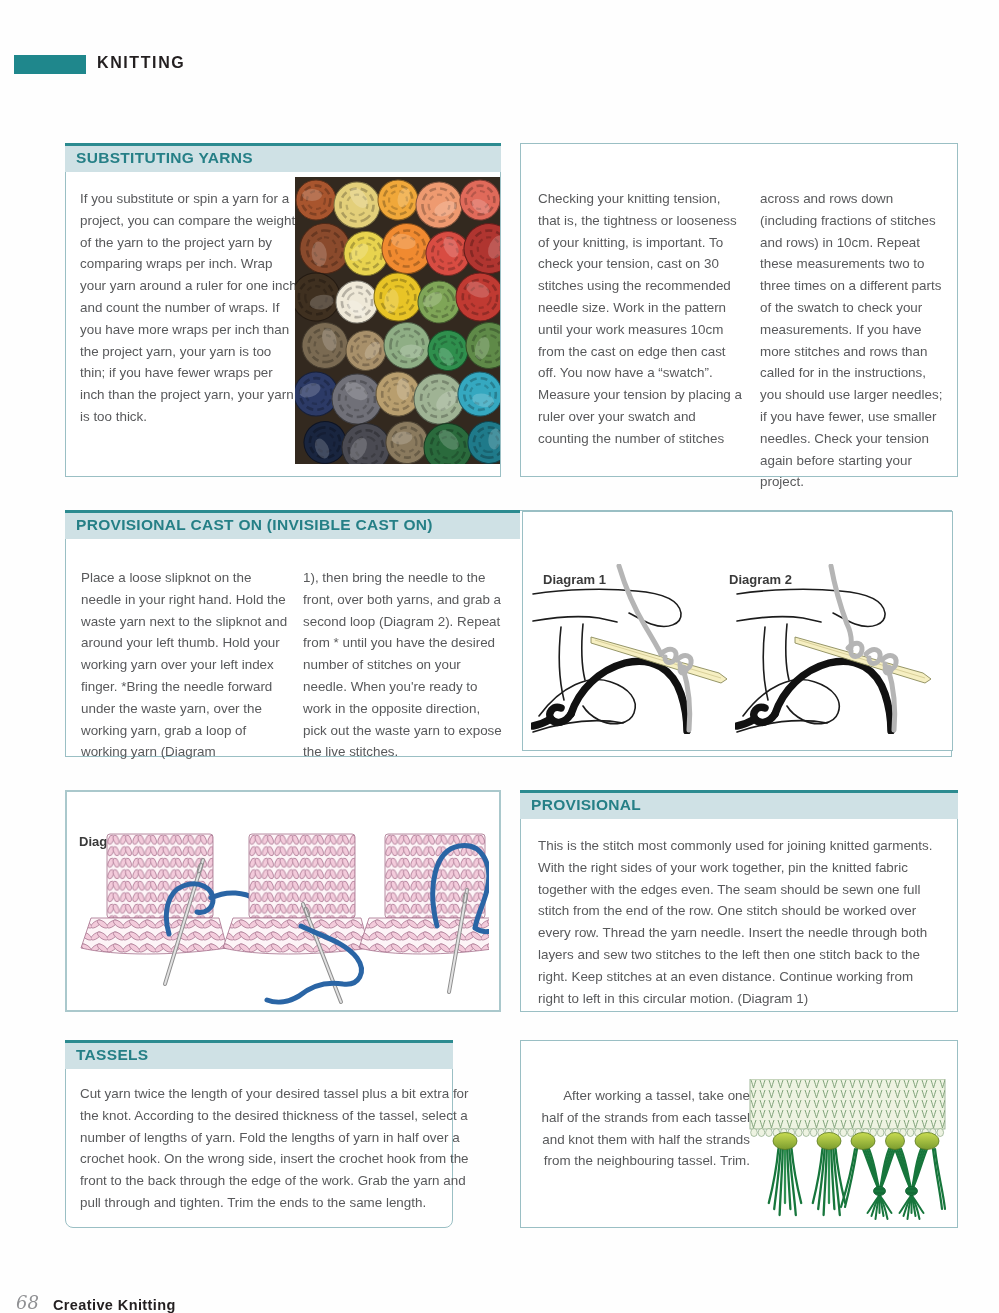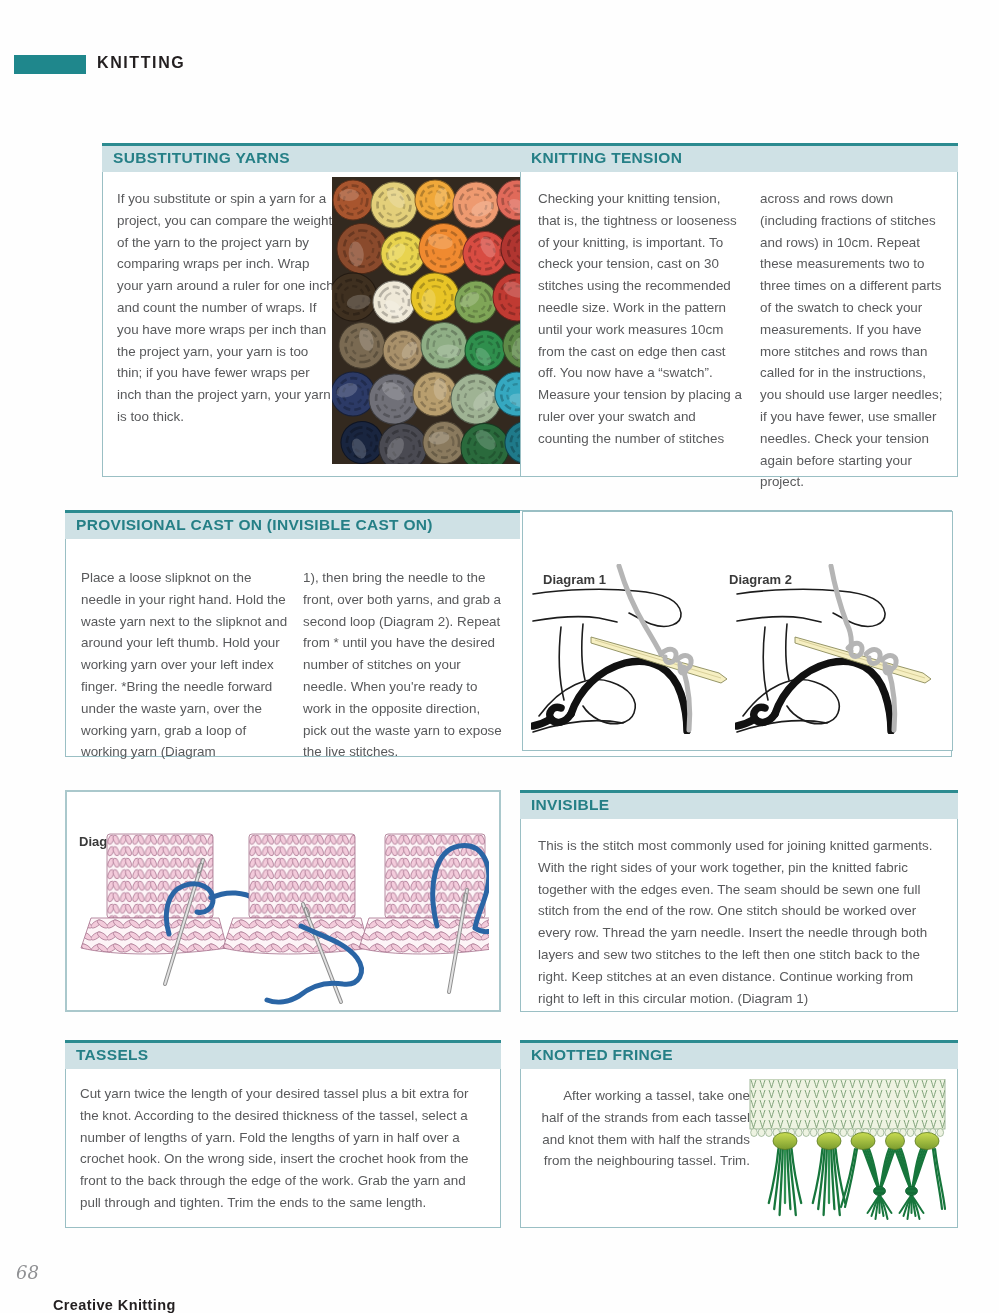--- a/index.html
+++ b/index.html
@@ -14,26 +14,26 @@
   .kicker{position:absolute;left:97px;top:54px;font-size:16px;font-weight:bold;
           letter-spacing:1.6px;color:var(--ink);}
   .panel{position:absolute;background:#fff;border:1px solid var(--border);box-sizing:border-box;}
   .panel-header{background:var(--header-bg);border-top:3px solid #2c8b90;padding:3px 11px 5px;margin:-1px -1px 0 -1px;}
   .panel-title{color:var(--title);font-weight:bold;font-size:15.5px;letter-spacing:0.3px;}
   .body-text{color:var(--body-text);font-size:13.4px;line-height:21.8px;}
   .cols{position:absolute;display:flex;}
   .diag-label{font-size:13px;color:#3a3a3a;font-weight:bold;font-family:"Liberation Sans",sans-serif;margin-top:28px;}
 
   
-  #p-sub{left:65px;top:143px;width:436px;height:334px;margin-left:37px;}
+  #p-sub{left:65px;top:143px;width:436px;height:334px;}
   #p-ten{left:520px;top:143px;width:438px;height:334px;}
   #p-prov{left:65px;top:510px;width:887px;height:247px;}
   #p-backdiag{left:65px;top:790px;width:436px;height:222px;border-width:2px;border-color:#aac8cc;}
   #p-back{left:520px;top:790px;width:438px;height:222px;}
-  #p-tas{left:65px;top:1040px;width:436px;height:188px;}
+  #p-tas{left:65px;top:1040px;width:388px;height:188px;border-radius:8px;}
   #p-fri{left:520px;top:1040px;width:438px;height:188px;}
 
   #p-sub .body-text{position:absolute;left:14px;top:44px;width:218px;}
   .yarn-photo{position:absolute;left:229px;top:33px;width:205px;height:287px;}
 
   #p-ten .cols{left:17px;top:44px;justify-content:center;}
   #p-ten .col1{width:208px;margin-right:14px;}
   #p-ten .col2{width:186px;}
 
   #p-prov .panel-header{width:433px;}
@@ -48,21 +48,21 @@
   .prov-svg2{position:absolute;left:212px;top:52px;}
 
   #p-backdiag .diag-label{position:absolute;left:12px;top:14px;}
   #p-backdiag svg{position:absolute;left:10px;top:34px;}
   #p-back .body-text{position:absolute;left:17px;top:44px;width:404px;}
 
   #p-tas .body-text{position:absolute;left:14px;top:42px;width:410px;}
   #p-fri .body-text{position:absolute;left:17px;top:44px;width:212px;text-align:right;}
   #p-fri svg{position:absolute;left:228px;top:38px;}
 
-  .footer{position:absolute;left:16px;top:1262px;display:flex;align-items:flex-start;}
+  .footer{position:absolute;left:16px;top:1262px;display:flex;align-items:flex-end;}
   .page-num{font-family:"DejaVu Serif",serif;font-style:italic;font-size:18px;color:#8f9093;}
   .footer-title{margin-left:14px;font-size:14.5px;font-weight:bold;letter-spacing:0.4px;color:var(--ink);margin-top:35px;}
 </style>
 </head>
 <body>
 
 <div class="page">
 
   <div class="kicker-bar"></div>
   <div class="kicker">KNITTING</div>
@@ -251,23 +251,20 @@
         <g transform="translate(194,265.5) rotate(97)">
           <circle r="21" fill="#1f7a8a" stroke="rgb(17,67,76)" stroke-width="1"></circle>
           <circle r="15.12" fill="none" stroke="rgb(24,93,105)" stroke-width="2.6" stroke-dasharray="7 4"></circle>
           <circle r="9.450000000000001" fill="none" stroke="rgb(25,100,113)" stroke-width="2.2" stroke-dasharray="5 4"></circle>
           <ellipse cx="-4.2" cy="-5.25" rx="10.5" ry="6.3" fill="#ffffff" opacity="0.18"></ellipse>
         </g>
       </svg>
   </div>
 
   <div class="panel" id="p-ten">
-    <div class="panel-header">
-      <span class="panel-title">KNITTING TENSION</span>
-    </div>
     <div class="cols">
       <div class="body-text col1">Checking your knitting tension, that is, the tightness or looseness of your knitting, is important. To check your tension, cast on 30 stitches using the recommended needle size. Work in the pattern until your work measures 10cm from the cast on edge then cast off. You now have a “swatch”. Measure your tension by placing a ruler over your swatch and counting the number of stitches</div>
       <div class="body-text col2">across and rows down (including fractions of stitches and rows) in 10cm. Repeat these measurements two to three times on a different parts of the swatch to check your measurements. If you have more stitches and rows than called for in the instructions, you should use larger needles; if you have fewer, use smaller needles. Check your tension again before starting your project.</div>
     </div>
   </div>
 
   <div class="panel" id="p-prov">
     <div class="panel-header">
       <span class="panel-title">PROVISIONAL CAST ON (INVISIBLE CAST ON)</span>
     </div>
@@ -372,36 +369,33 @@
         <line x1="82" y1="56" x2="64" y2="158" stroke="#8f8f8f" stroke-width="4" stroke-linecap="round"></line>
         <line x1="82" y1="56" x2="64" y2="158" stroke="#e2e2e2" stroke-width="2" stroke-linecap="round"></line>
         <ellipse cx="80" cy="64" rx="2" ry="5" transform="rotate(8 80 64)" fill="none" stroke="#8f8f8f" stroke-width="1.1"></ellipse>
         <path d="M52,92 C42,52 50,16 74,12 C98,8 108,32 102,56 C98,72 92,82 90,94 M90,94 C98,100 108,98 116,92" stroke="#2a65a5" stroke-width="5" fill="none" stroke-linecap="round"></path>
       </g>
     </svg>
   </div>
 
   <div class="panel" id="p-back">
     <div class="panel-header">
-      <span class="panel-title">INVISIBLE</span>
+      <span class="panel-title">PROVISIONAL</span>
     </div>
     <div class="body-text">This is the stitch most commonly used for joining knitted garments. With the right sides of your work together, pin the knitted fabric together with the edges even. The seam should be sewn one full stitch from the end of the row. One stitch should be worked over every row. Thread the yarn needle. Insert the needle through both layers and sew two stitches to the left then one stitch back to the right. Keep stitches at an even distance. Continue working from right to left in this circular motion. (Diagram 1)</div>
   </div>
 
   <div class="panel" id="p-tas">
     <div class="panel-header">
       <span class="panel-title">TASSELS</span>
     </div>
     <div class="body-text">Cut yarn twice the length of your desired tassel plus a bit extra for the knot. According to the desired thickness of the tassel, select a number of lengths of yarn. Fold the lengths of yarn in half over a crochet hook. On the wrong side, insert the crochet hook from the front to the back through the edge of the work. Grab the yarn and pull through and tighten. Trim the ends to the same length.</div>
   </div>
 
   <div class="panel" id="p-fri">
-    <div class="panel-header">
-      <span class="panel-title">KNOTTED FRINGE</span>
-    </div>
     <div class="body-text">After working a tassel, take one half of the strands from each tassel and knot them with half the strands from the neighbouring tassel. Trim.</div>
     <svg id="fringe-svg" width="197" height="142" viewBox="0 0 197 142">
       <defs>
         <pattern id="fr" width="9" height="10" patternUnits="userSpaceOnUse">
           <rect width="9" height="10" fill="#eef3e2"></rect>
           <path d="M2,1 C3,4 4,7 4.5,9 M7,1 C6,4 5,7 4.5,9" stroke="#7fa379" stroke-width="1" fill="none"></path>
         </pattern>
         <linearGradient id="gh" x1="0" y1="0" x2="0" y2="1">
           <stop offset="0" stop-color="#c9dc52"></stop>
             <stop offset="1" stop-color="#7b9c2e"></stop>

